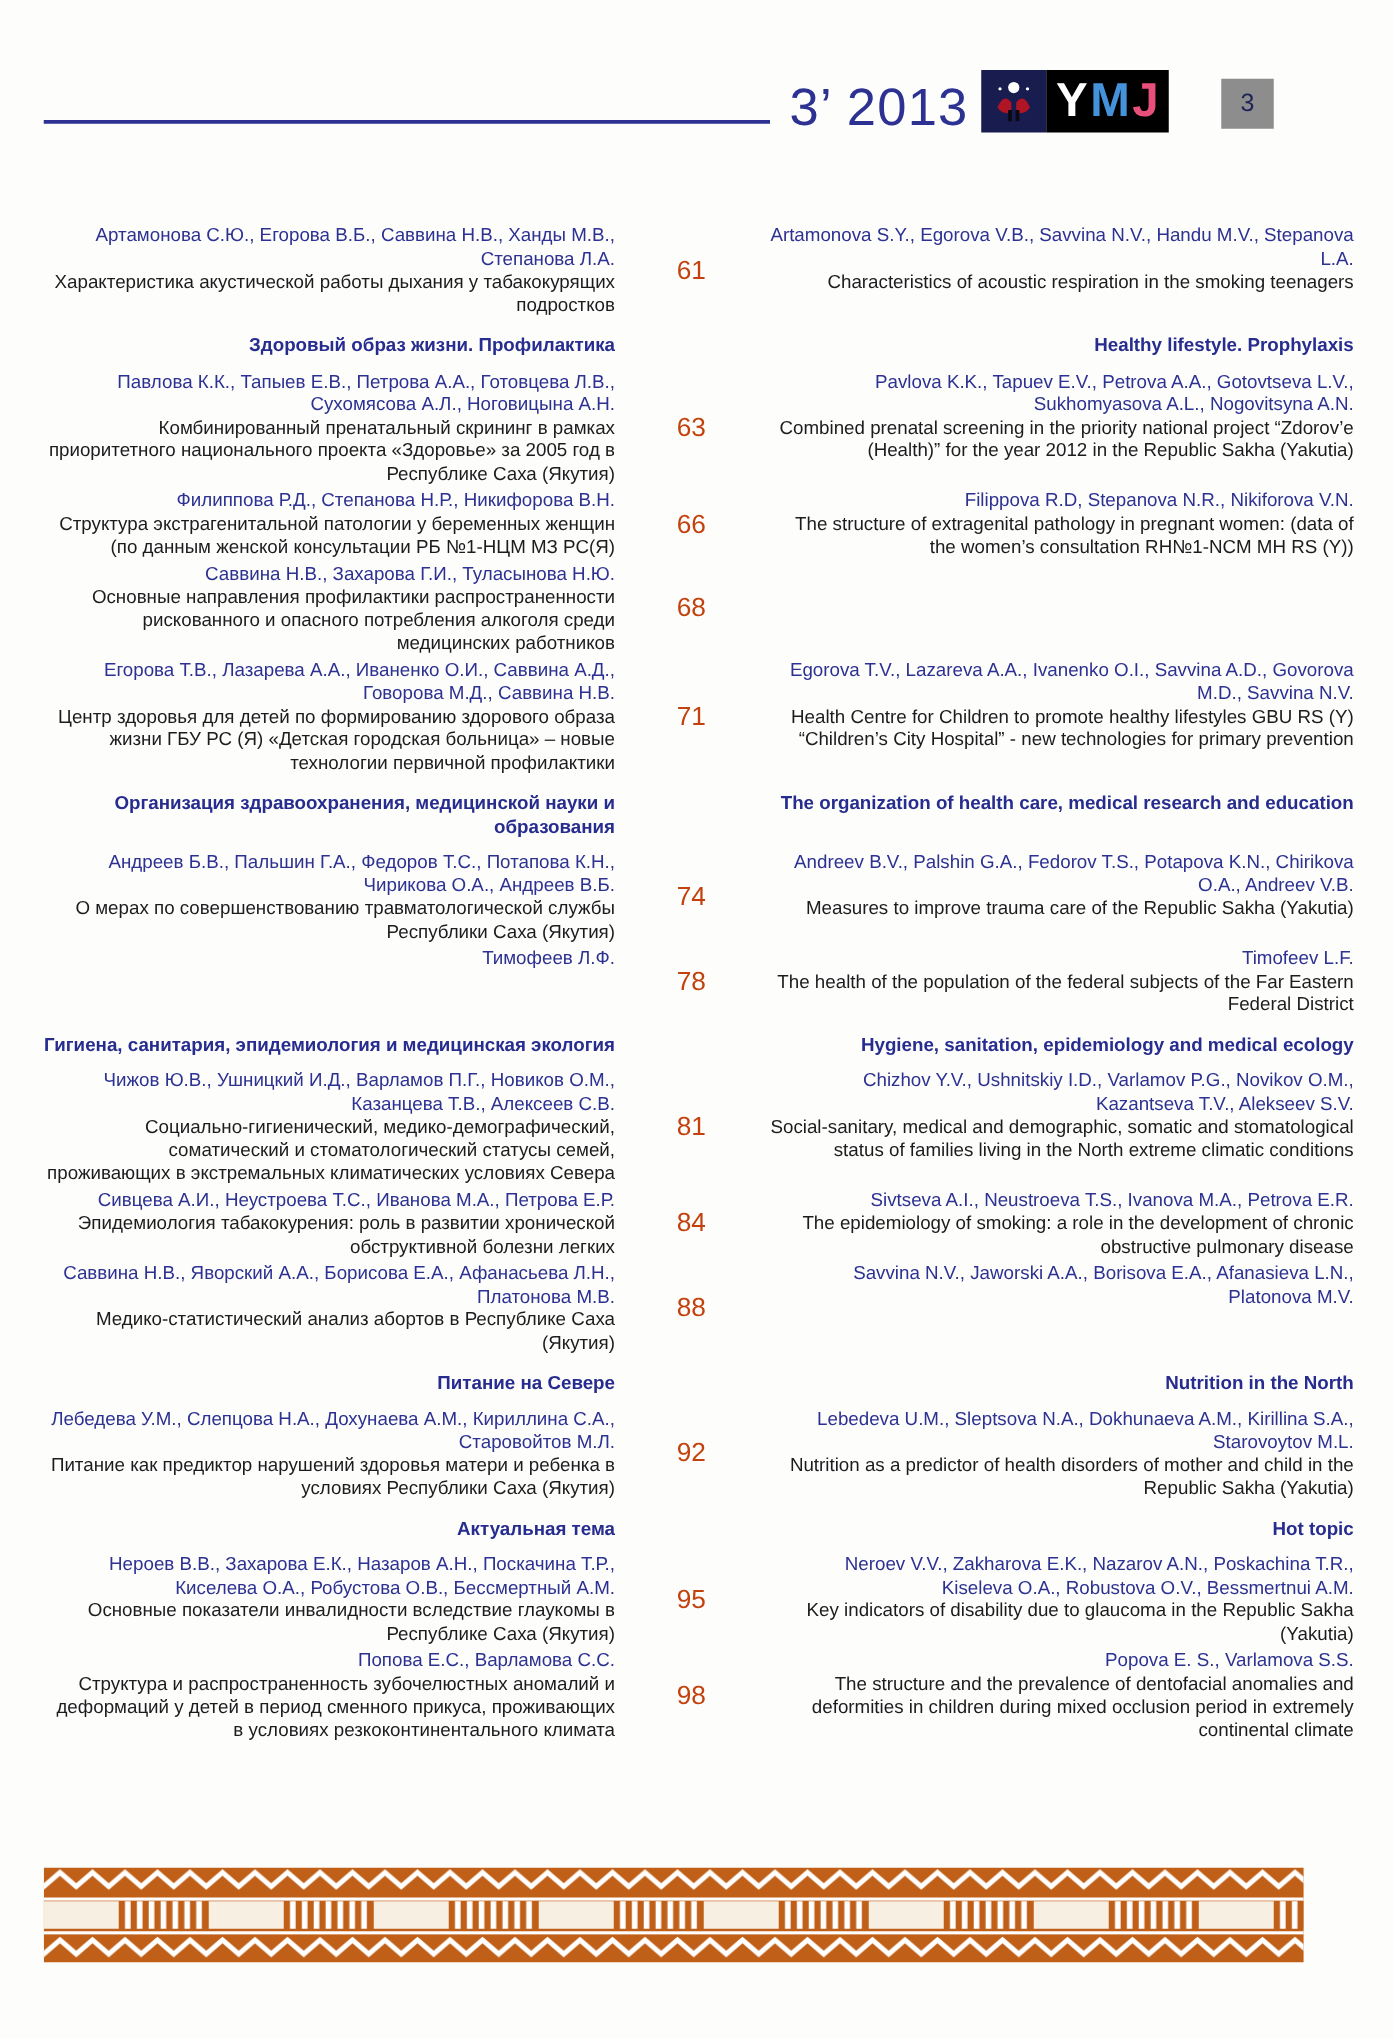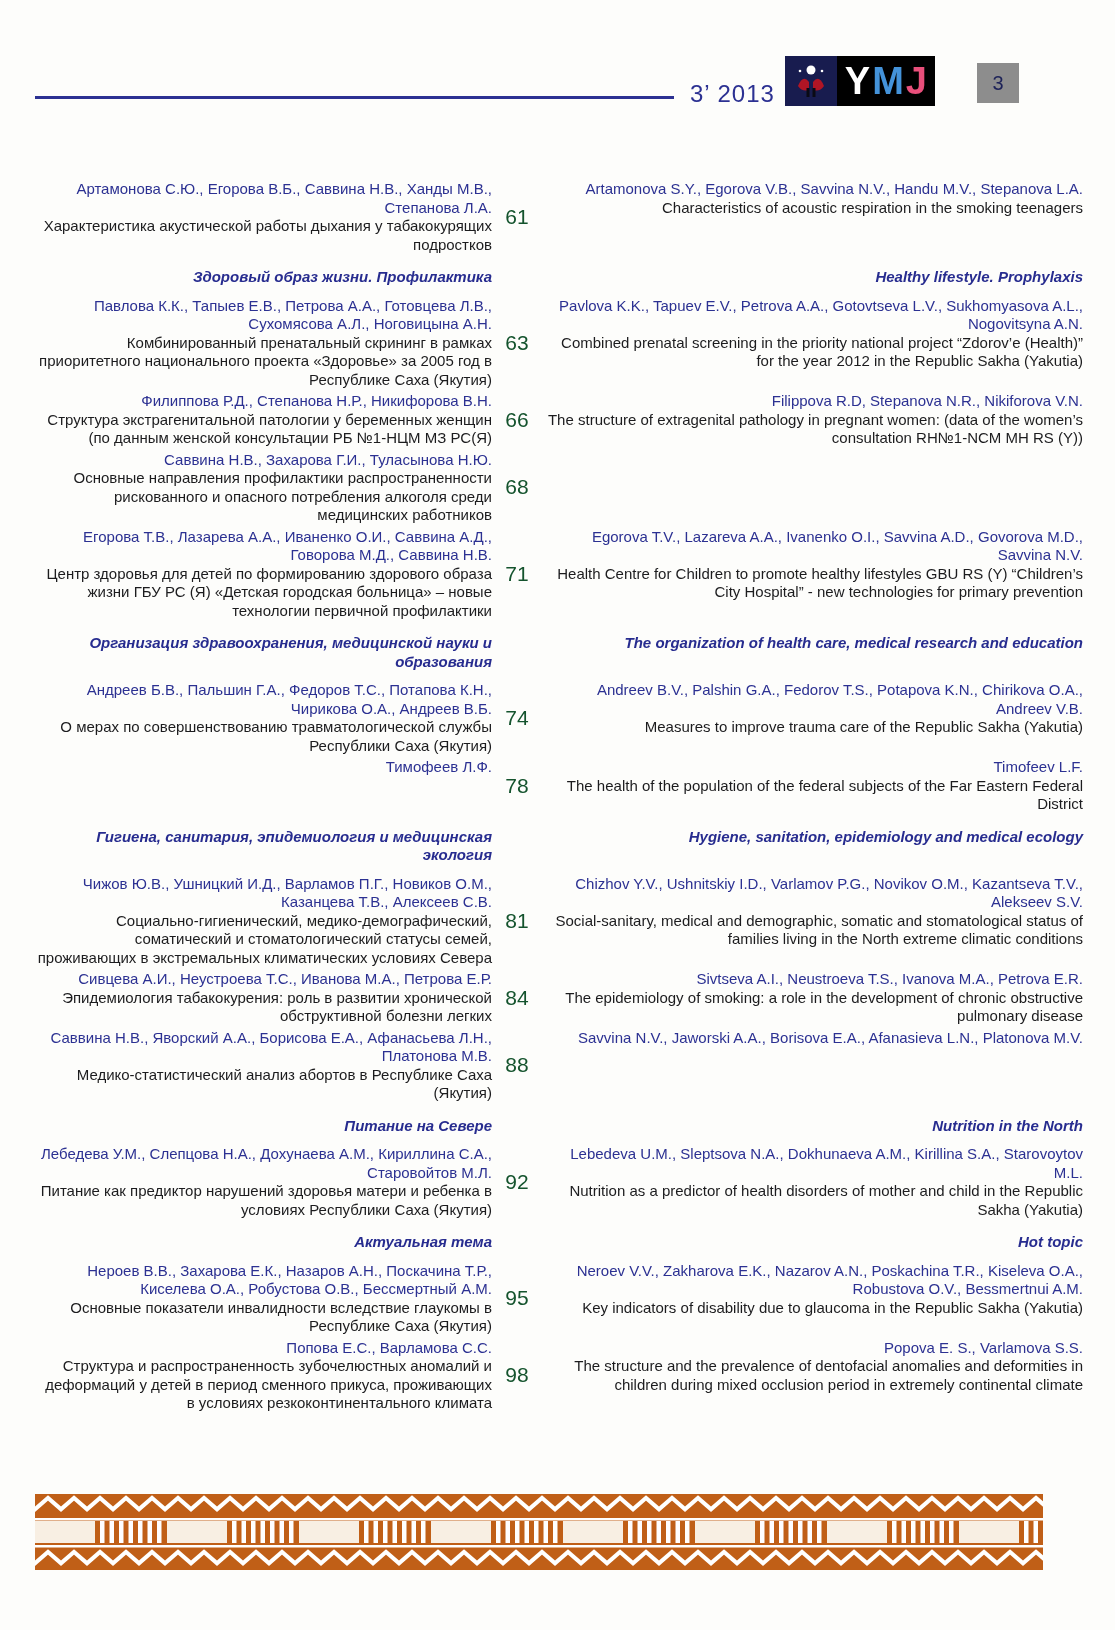--- a/index.html
+++ b/index.html
@@ -10,21 +10,21 @@
     position:relative;
     overflow:hidden;
   }
   
   .header{
     position:absolute;top:56px;left:35px;right:96px;
     display:flex;align-items:flex-end;
   }
   .header-rule{flex:1;border-bottom:3px solid #2c3192;margin-bottom:7px;}
   .issue{
-    color:#2c3192;font-size:24px;line-height:0.95;letter-spacing:1px;
+    color:#2c3192;font-size:42px;line-height:0.95;letter-spacing:1px;
     margin-left:16px;white-space:nowrap;
   }
   .logo{display:flex;align-items:stretch;height:50px;margin-left:10px;}
   .logo-emblem{
     width:52px;background:#181c4f;
     display:flex;align-items:center;justify-content:center;
   }
   .logo-letters{
     background:#000;display:flex;align-items:center;
     padding:0 8px;font-weight:bold;font-size:38px;line-height:1;
@@ -36,32 +36,32 @@
     width:42px;height:40px;background:#8d8d8d;
     display:flex;align-items:center;justify-content:center;
     color:#1d2258;font-size:20px;margin-left:42px;margin-bottom:3px;
   }
   
   .toc{
     position:absolute;top:180px;left:35px;width:1048px;
     font-size:15px;line-height:18.5px;
   }
   .row{display:grid;grid-template-columns:457px 50px 1fr;}
-  .entry-row{margin-bottom:3px;}
+  .entry-row{margin-bottom:3px;gap:36px;}
   .cell-left{text-align:right;}
   .cell-right{text-align:right;padding-left:2px;}
   .authors{color:#2c3192;}
   .title{color:#1c1c1e;}
   .num{
     display:flex;align-items:center;justify-content:center;
-    font-size:21px;color:#14532d;
+    font-size:21px;color:#c2410c;
   }
   .section-row{margin:14px 0 10px;}
   .section-row .cell-left,.section-row .cell-right{
-    font-weight:bold;color:#272c8f;font-style:italic;
+    font-weight:bold;color:#272c8f;
   }
   
   .ornament{
     position:absolute;left:35px;top:1494px;width:1008px;height:76px;
   }
 </style>
 </head>
 <body>
 
 <div class="header">

